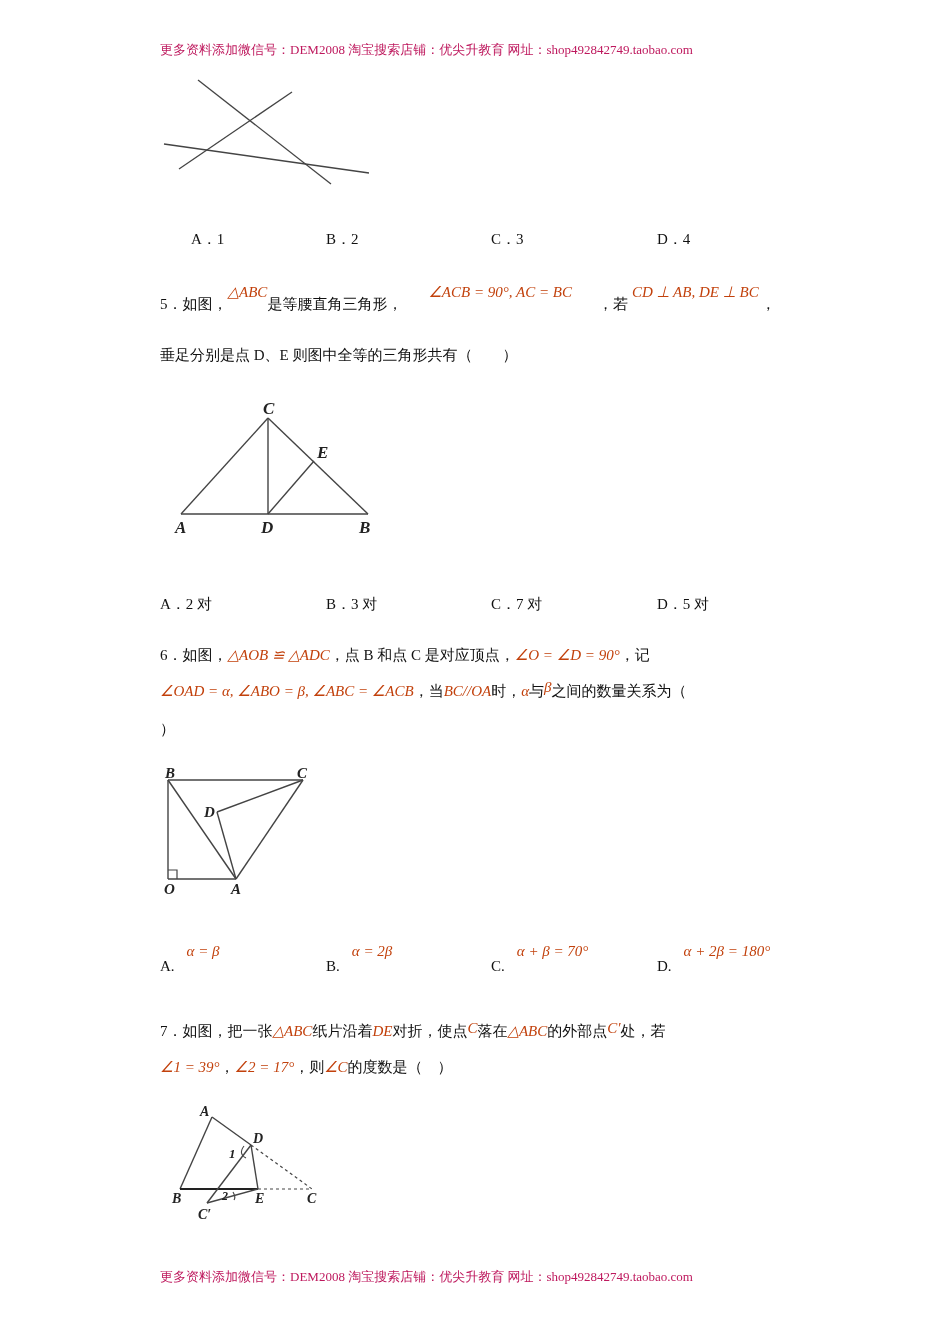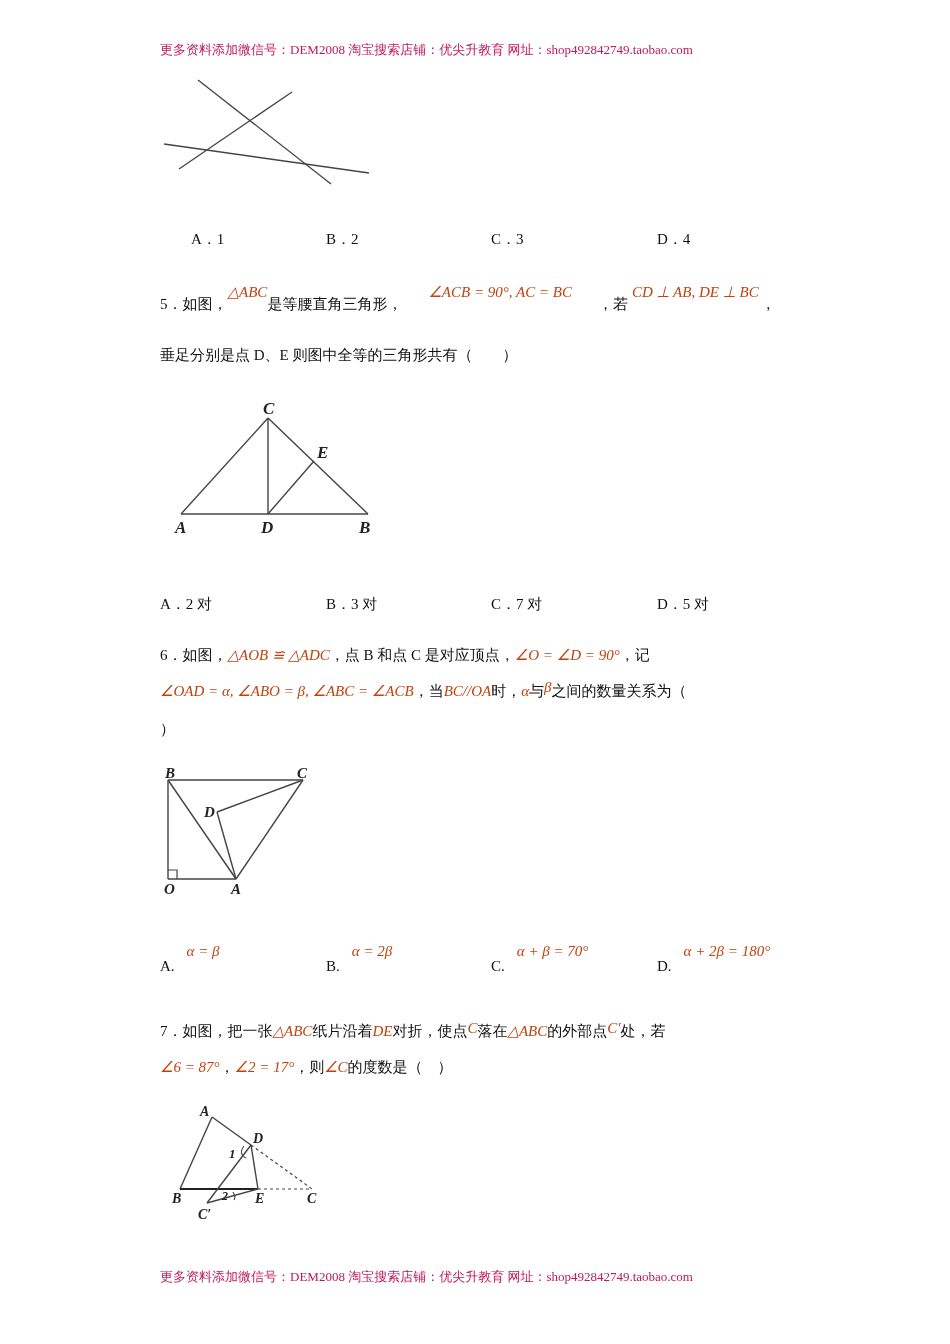--- a/index.html
+++ b/index.html
@@ -78,21 +78,21 @@
 
 <div class="abs opt" style="left:160px; top:943px;"><span style="position:relative; top:15px;">A.</span><span class="math" style="margin-left:12px;">α = β</span></div>
 <div class="abs opt" style="left:326px; top:943px;text-align:center;"><span style="position:relative; top:15px;">B.</span><span class="math" style="margin-left:12px;">α = 2β</span></div>
 <div class="abs opt" style="left:491px; top:943px;"><span style="position:relative; top:15px;">C.</span><span class="math" style="margin-left:12px;">α + β = 70°</span></div>
 <div class="abs opt" style="left:657px; top:943px;"><span style="position:relative; top:15px;">D.</span><span class="math" style="margin-left:12px;">α + 2β = 180°</span></div>
 
 <div class="abs txt" style="left:160px; top:1022px;">
   <span>7．如图，把一张</span><span class="math">△ABC</span><span>纸片沿着</span><span class="math">DE</span><span>对折，使点</span><span class="math" style="position:relative; top:-3px;">C</span><span>落在</span><span class="math">△ABC</span><span>的外部点</span><span class="math" style="position:relative; top:-3px;">C′</span><span>处，若</span>
 </div>
 <div class="abs txt" style="left:160px; top:1058px;">
-  <span class="math">∠6 = 87°</span><span>，</span><span class="math">∠2 = 17°</span><span>，则</span><span class="math">∠C</span><span>的度数是（　）</span>
+  <span class="math">∠1 = 39°</span><span>，</span><span class="math">∠2 = 17°</span><span>，则</span><span class="math">∠C</span><span>的度数是（　）</span>
 </div>
 
 <svg class="abs" style="left:160px; top:1100px;" width="170" height="125">
   <line x1="52" y1="17" x2="20" y2="89" stroke="#444" stroke-width="1.4"></line>
   <line x1="52" y1="17" x2="91" y2="45" stroke="#444" stroke-width="1.4"></line>
   <line x1="20" y1="89" x2="98" y2="89" stroke="#222" stroke-width="2"></line>
   <line x1="91" y1="45" x2="98" y2="89" stroke="#444" stroke-width="1.4"></line>
   <line x1="91" y1="45" x2="47" y2="103" stroke="#444" stroke-width="1.4"></line>
   <line x1="47" y1="103" x2="98" y2="89" stroke="#444" stroke-width="1.4"></line>
   <line x1="91" y1="45" x2="152" y2="89" stroke="#444" stroke-width="1.2" stroke-dasharray="3,3"></line>

